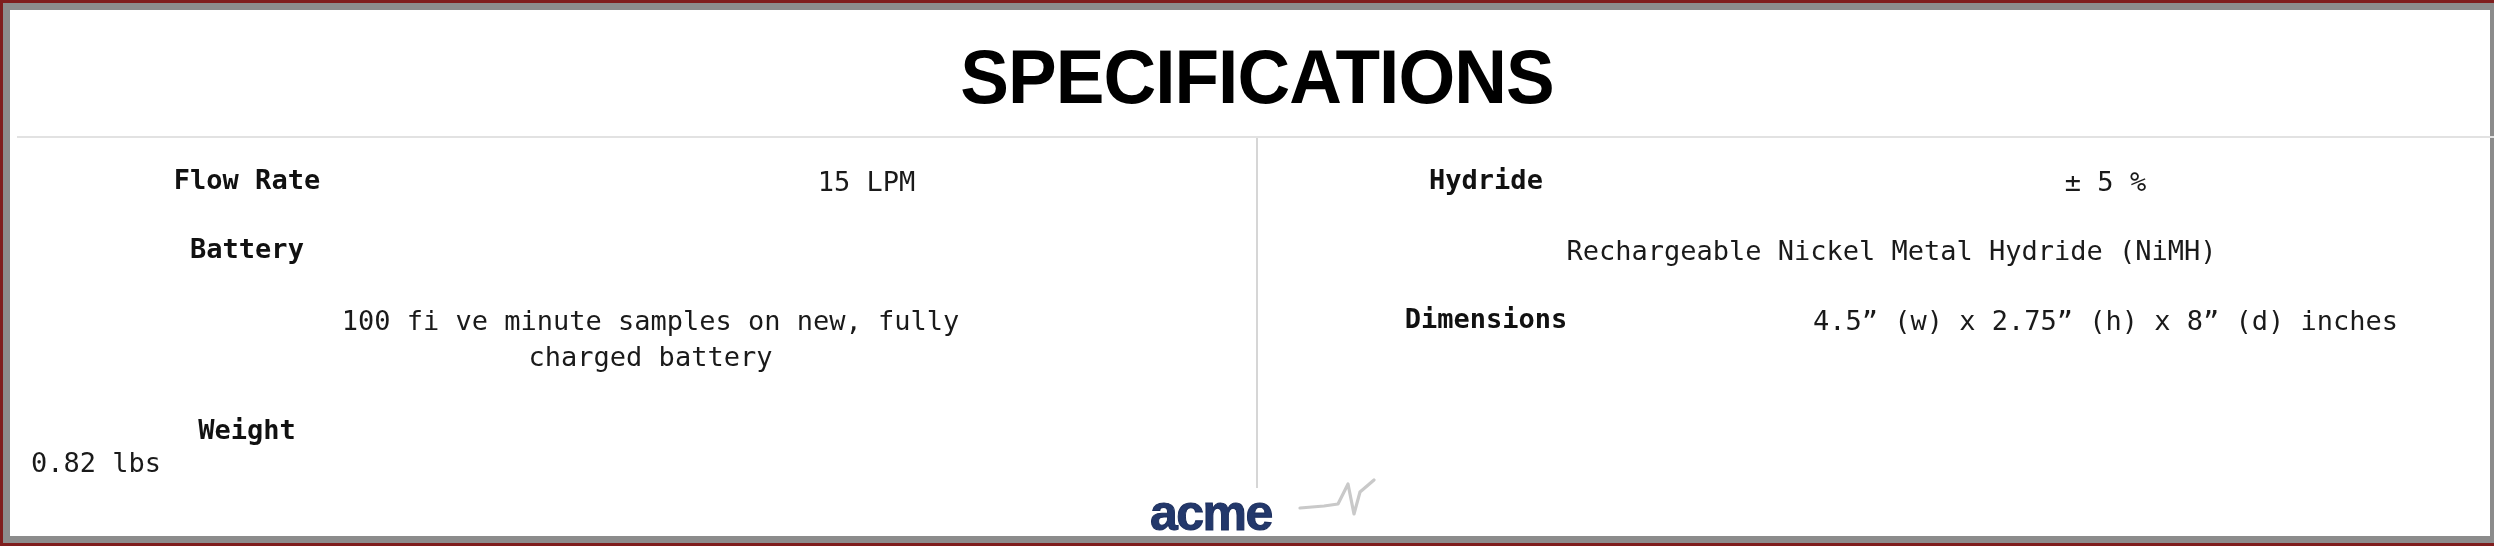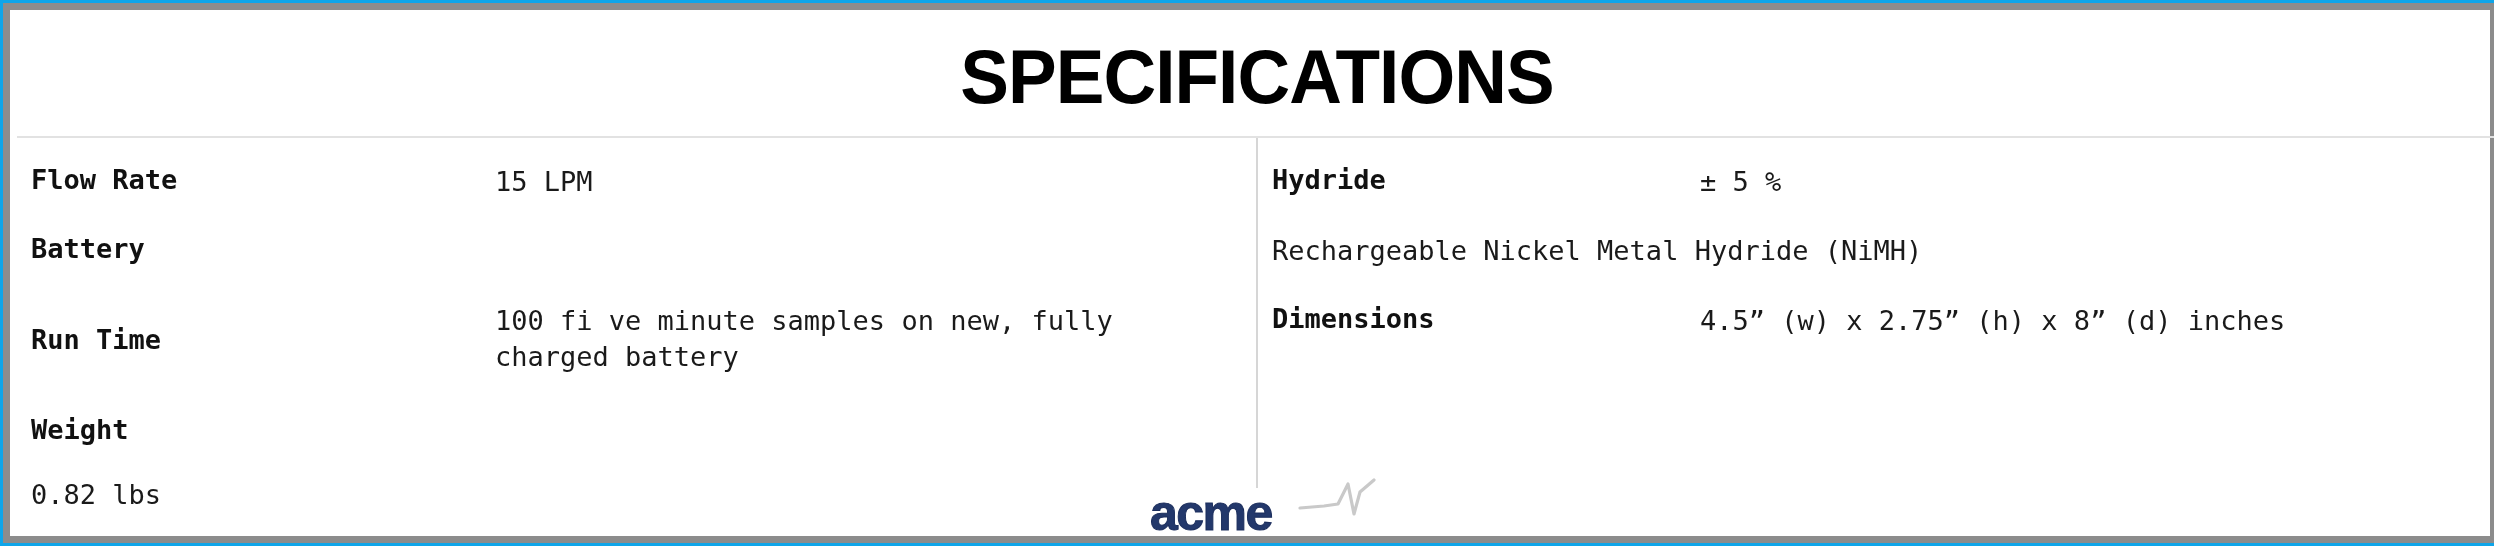--- a/index.html
+++ b/index.html
@@ -9,22 +9,23 @@
   }
   body {
     font-family: "DejaVu Sans Mono", monospace;
   }
 
   .page {
     position: relative;
     width: 2494px;
     height: 546px;
     box-sizing: border-box;
-    background: #0ea5e9;
+    background: #7f1d1d;
     overflow: hidden;
+    text-align: center;
   }
 
   
   .frame {
     position: absolute;
     left: 3px;
     top: 3px;
     width: 2494px;
     height: 540px;
     box-sizing: border-box;
@@ -88,21 +89,21 @@
   .col-left  { left: 0px;    width: 1239px; }
   .col-right { left: 1241px; width: 1239px; }
 
   .spec-row {
     position: absolute;
     left: 0;
     width: 100%;
     display: flex;
     align-items: flex-start;
   }
-  .col-left  .spec-row { padding-left: 14px; gap: 32px; }
+  .col-left  .spec-row { padding-left: 14px; }
   .col-right .spec-row { padding-left: 14px; }
 
   .spec-label {
     font-family: "DejaVu Sans Mono", monospace;
     font-weight: bold;
     font-size: 27px;
     color: #111111;
     white-space: nowrap;
     flex: 0 0 auto;
   }
@@ -176,21 +177,20 @@
         <div class="spec-row row-0">
           <div class="spec-label">Flow Rate</div>
           <div class="spec-value">15 LPM</div>
         </div>
 
         <div class="spec-row row-1">
           <div class="spec-label">Battery</div>
         </div>
 
         <div class="spec-row row-2 multiline">
-          <div class="spec-label">Run Time</div>
           <div class="spec-value">100 fi ve minute samples on new, fully
 charged battery</div>
         </div>
 
         <div class="spec-row row-3">
           <div class="spec-label">Weight</div>
           <div class="spec-value">0.82 lbs</div>
         </div>
 
       </div>

